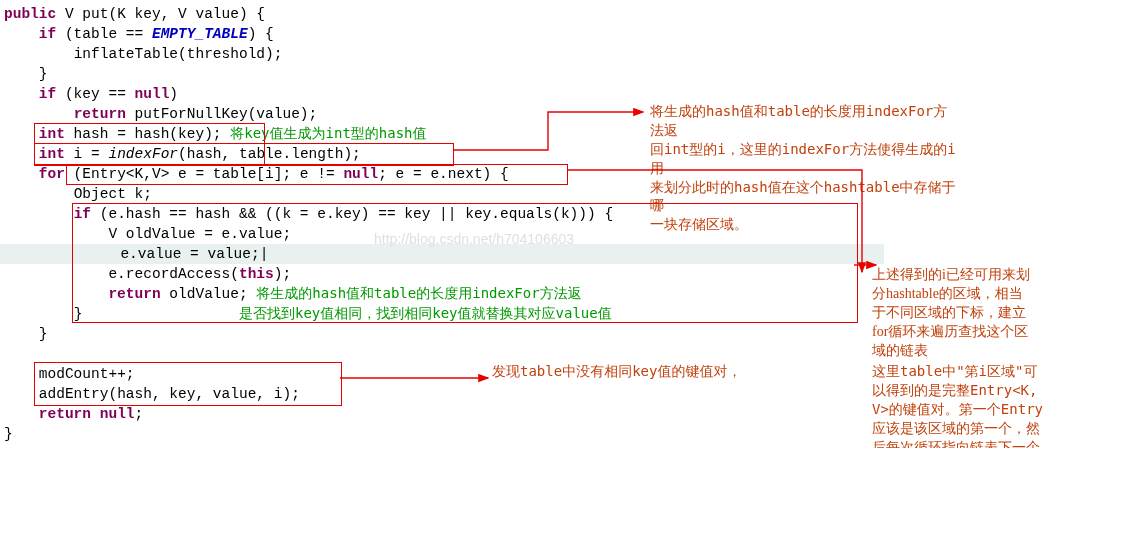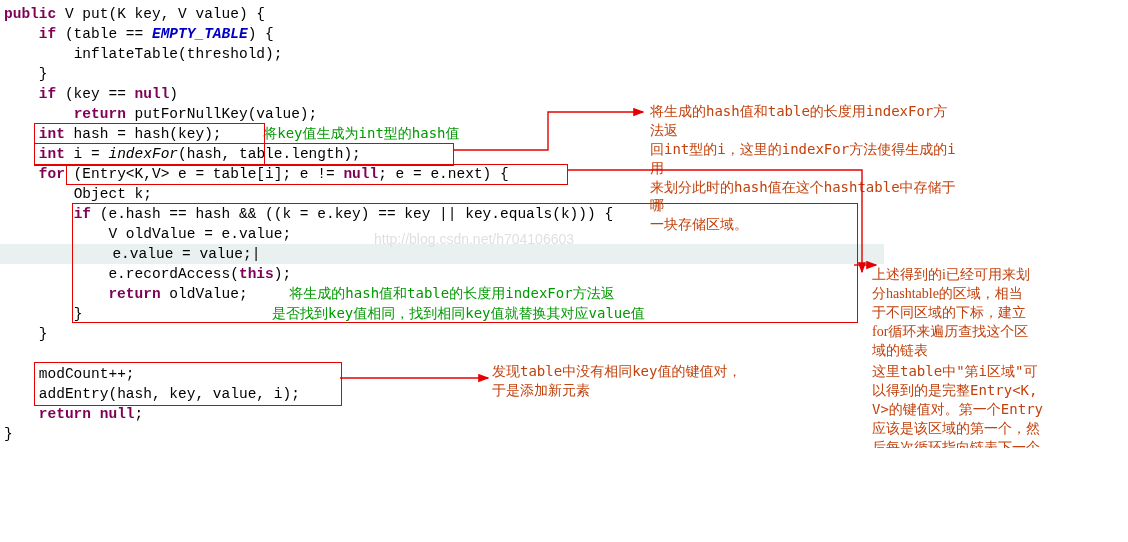--- a/index.html
+++ b/index.html
@@ -18,21 +18,21 @@
     width: 880px;
   }
   pre {
     margin: 0;
     white-space: pre;
     font-family: Consolas, "Courier New", monospace;
   }
   .kw { color: #7f0055; font-weight: bold; }
   .const { color: #0000c0; font-style: italic; font-weight: bold;}
   .italic { font-style: italic; margin-top: 17px; }
-  .cmt-inline { color: #009900; font-family: SimSun, "MS Gothic", monospace; font-size: 14px; margin-left: 33px;}
+  .cmt-inline { color: #009900; font-family: SimSun, "MS Gothic", monospace; font-size: 14px;}
   .side-cmt {
     color: #c2410c;
     font-family: SimSun, "MS Gothic", monospace;
     font-size: 14px;
     line-height: 1.35;
   }
   .box-red {
     position: absolute;
     border: 1.5px solid #e60000;
     pointer-events: none;
@@ -45,21 +45,21 @@
     pointer-events: none;
   }
   .arrow-svg {
     position: absolute;
     pointer-events: none;
   }
   .hl-line {
     background: #e8f0f0;
     display: block;
     margin-left: -4px;
-    padding-left: 8px;
+    padding-left: 16px;
   }
 </style>
 </head>
 <body>
 
 <div class="code-area">
 
 <pre><span class="kw">public</span> V put(K key, V value) {
     <span class="kw">if</span><span> (table == </span><span class="const">EMPTY_TABLE</span><span>) {</span>
         <span>inflateTable(threshold);</span>
@@ -114,21 +114,20 @@
   <div>这里table中"第i区域"可</div>
   <div>以得到的是完整Entry&lt;K,</div>
   <div>V&gt;的键值对。第一个Entry</div>
   <div>应该是该区域的第一个，然</div>
   <div>后每次循环指向链表下一个</div>
   <div>Entry&lt;E,V&gt;</div>
 </div>
 
 <div class="side-cmt" style="position:absolute; left:492px; top:362px; width:270px;">
   <div>发现table中没有相同key值的键值对，</div>
-  <div>于是添加新元素</div>
 </div>
 
 <svg class="arrow-svg" style="left:448px; top:100px; width:210px; height:60px;">
   <defs>
       <marker id="ah1" markerWidth="8" markerHeight="8" refX="7" refY="3" orient="auto">
         <path d="M0,0 L8,3 L0,6 z" fill="#e60000"></path>
       </marker>
     </defs>
   <path d="M5,50 L100,50 L100,12 L195,12" stroke="#e60000" stroke-width="1.4" fill="none" marker-end="url(#ah1)"></path>
 </svg>

